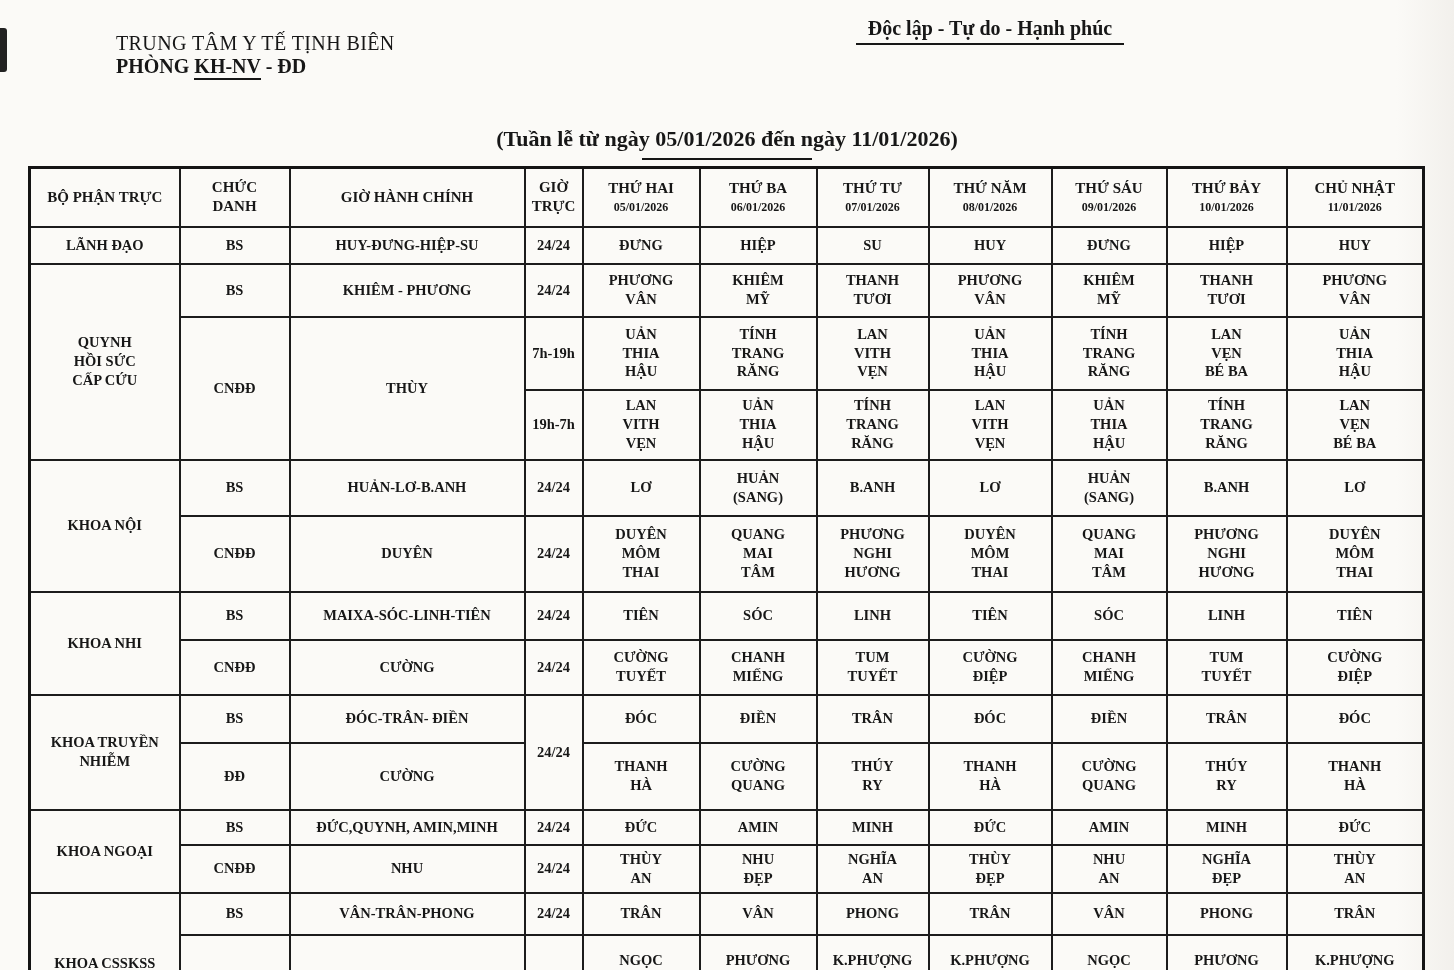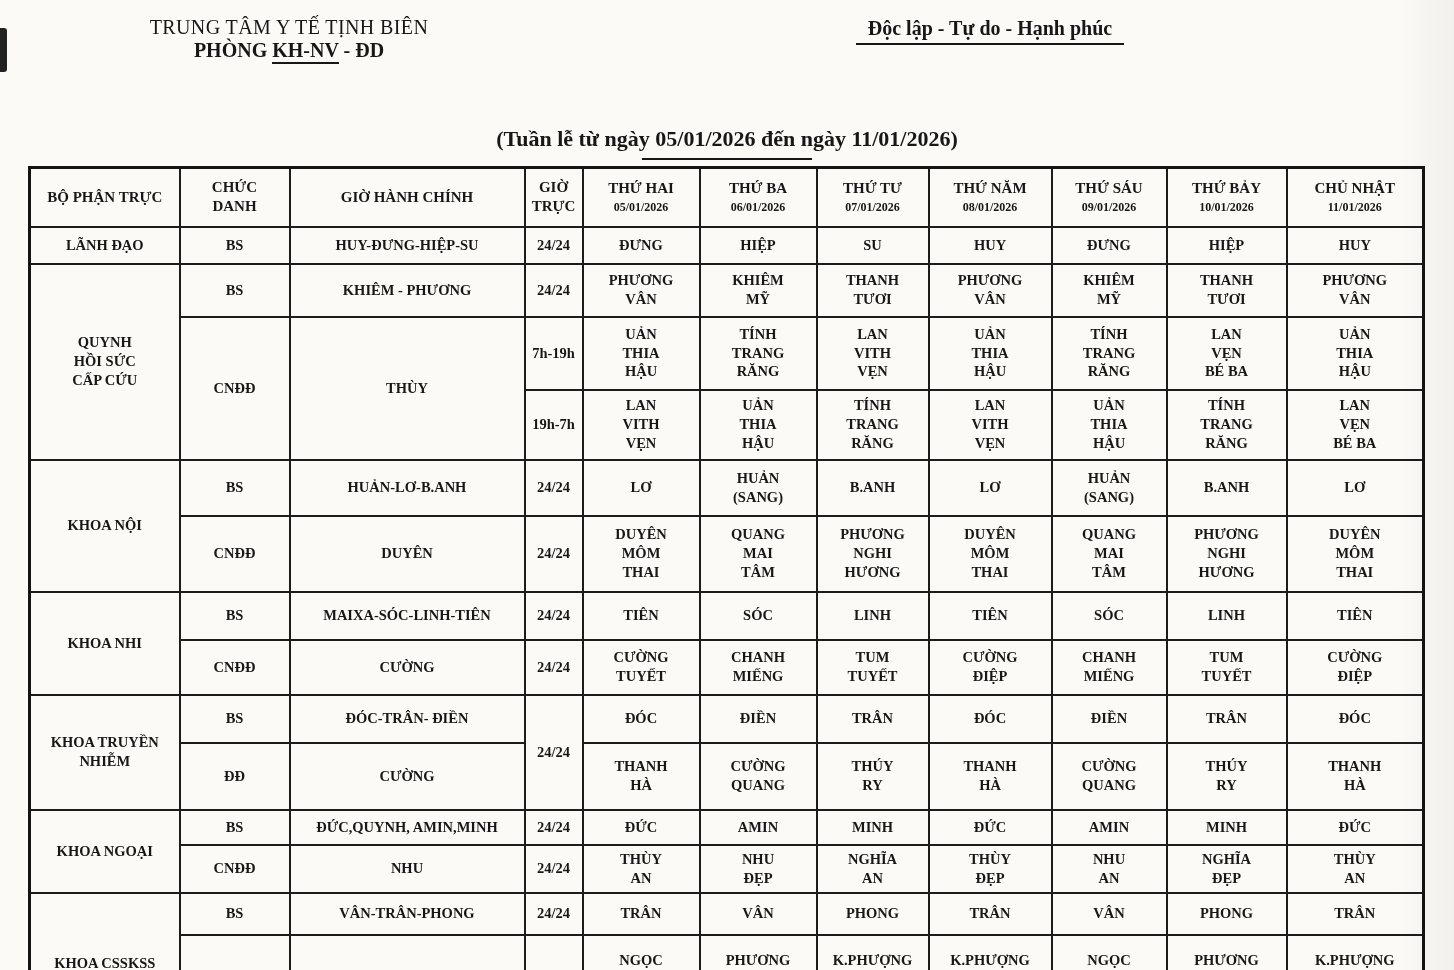--- a/index.html
+++ b/index.html
@@ -5,21 +5,21 @@
   html,body { margin:0; padding:0; }
   body {
     width:1454px; height:970px; overflow:hidden; position:relative;
     background:linear-gradient(90deg,#fbfaf7 0%,#fbfaf7 96%,#f2f0ec 100%);
     font-family:"Liberation Serif", serif;
     color:#171717;
     -webkit-font-smoothing:antialiased;
   }
   .edge-mark { position:absolute; left:0; top:28px; width:7px; height:44px; background:#222; border-radius:0 3px 3px 0; }
 
-  .doc-header-left { position:absolute; top:16px; left:116px; width:346px; text-align:center; }
+  .doc-header-left { position:absolute; top:32px; left:116px; width:346px; text-align:left; }
   .org1 { font-size:20px; letter-spacing:.4px; }
   .org2 { font-size:20px; font-weight:bold; margin-top:0; }
   .org2 .u { border-bottom:2px solid #171717; padding-bottom:1px; }
 
   .doc-header-right { position:absolute; top:14px; left:740px; width:500px; text-align:center; }
   .nat1 { font-size:20px; font-weight:bold; letter-spacing:.2px; }
   .nat2 { display:inline-block; font-size:20px; font-weight:bold; margin-top:3px;
           border-bottom:2px solid #171717; padding:0 12px 3px; }
 
   .title-wrap { position:absolute; top:104px; left:0; width:1454px; text-align:center;margin-top:22px; }

